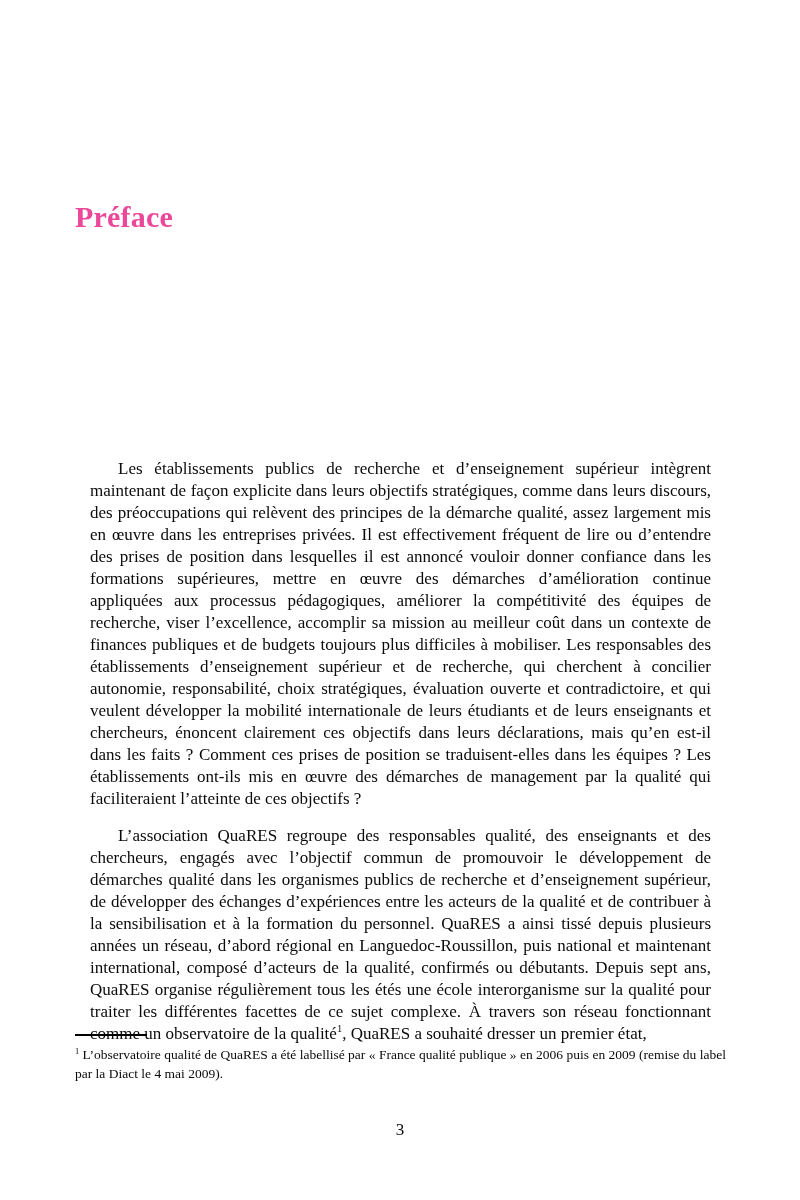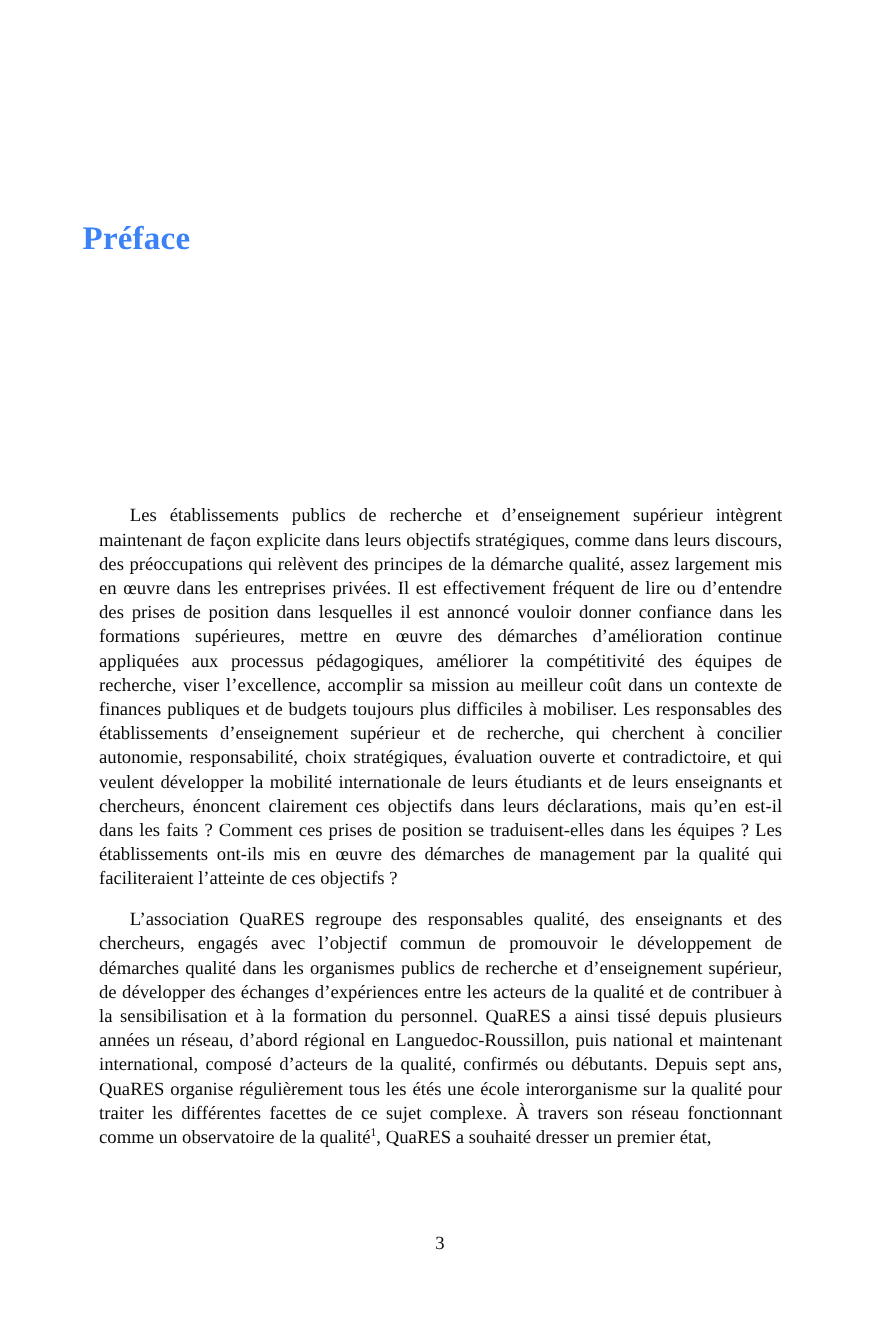--- a/index.html
+++ b/index.html
@@ -17,21 +17,21 @@
     overflow: hidden;
   }
   .title {
     position: absolute;
     top: 200px;
     left: 75px;
     margin: 0;
     font-size: 30px;
     font-weight: bold;
     letter-spacing: 0.2px;
-    color: #3b82f6;
+    color: #ec4899;
   }
   .body-text {
     position: absolute;
     top: 443px;
     left: 75px;
     width: 651px;
     font-size: 17px;
     line-height: 22px;
     text-align: justify;
   }
@@ -76,16 +76,20 @@
 
 <div class="page">
 
   <h1 class="title">Préface</h1>
 
   <div class="body-text">
     <p class="para">Les établissements publics de recherche et d’enseignement supérieur intègrent maintenant de façon explicite dans leurs objectifs stratégiques, comme dans leurs discours, des préoccupations qui relèvent des principes de la démarche qualité, assez largement mis en œuvre dans les entreprises privées. Il est effectivement fréquent de lire ou d’entendre des prises de position dans lesquelles il est annoncé vouloir donner confiance dans les formations supérieures, mettre en œuvre des démarches d’amélioration continue appliquées aux processus pédagogiques, améliorer la compétitivité des équipes de recherche, viser l’excellence, accomplir sa mission au meilleur coût dans un contexte de finances publiques et de budgets toujours plus difficiles à mobiliser. Les responsables des établissements d’enseignement supérieur et de recherche, qui cherchent à concilier autonomie, responsabilité, choix stratégiques, évaluation ouverte et contradictoire, et qui veulent développer la mobilité internationale de leurs étudiants et de leurs enseignants et chercheurs, énoncent clairement ces objectifs dans leurs déclarations, mais qu’en est-il dans les faits&nbsp;? Comment ces prises de position se traduisent-elles dans les équipes&nbsp;? Les établissements ont-ils mis en œuvre des démarches de management par la qualité qui faciliteraient l’atteinte de ces objectifs&nbsp;?</p>
     <p class="para"><span>L’association QuaRES regroupe des responsables qualité, des enseignants et des chercheurs, engagés avec l’objectif commun de promouvoir le développement de démarches qualité dans les organismes publics de recherche et d’enseignement supérieur, de développer des échanges d’expériences entre les acteurs de la qualité et de contribuer à la sensibilisation et à la formation du personnel. QuaRES a ainsi tissé depuis plusieurs années un réseau, d’abord régional en Languedoc-Roussillon, puis national et maintenant international, composé d’acteurs de la qualité, confirmés ou débutants. Depuis sept ans, QuaRES organise régulièrement tous les étés une école interorganisme sur la qualité pour traiter les différentes facettes de ce sujet complexe. À travers son réseau fonctionnant comme un observatoire de la qualité</span><sup>1</sup><span>, QuaRES a souhaité dresser un premier état,</span></p>
   </div>
 
+  <div class="footnote-area">
+    <div class="footnote-rule"></div>
+    <p class="footnote"><sup>1</sup> <span>L’observatoire qualité de QuaRES a été labellisé par «&nbsp;France qualité publique&nbsp;» en 2006 puis en 2009 (remise du label par la Diact le 4 mai 2009).</span></p>
+  </div>
 
   <div class="page-number">3</div>
 
 </div>
 
 </body></html>

